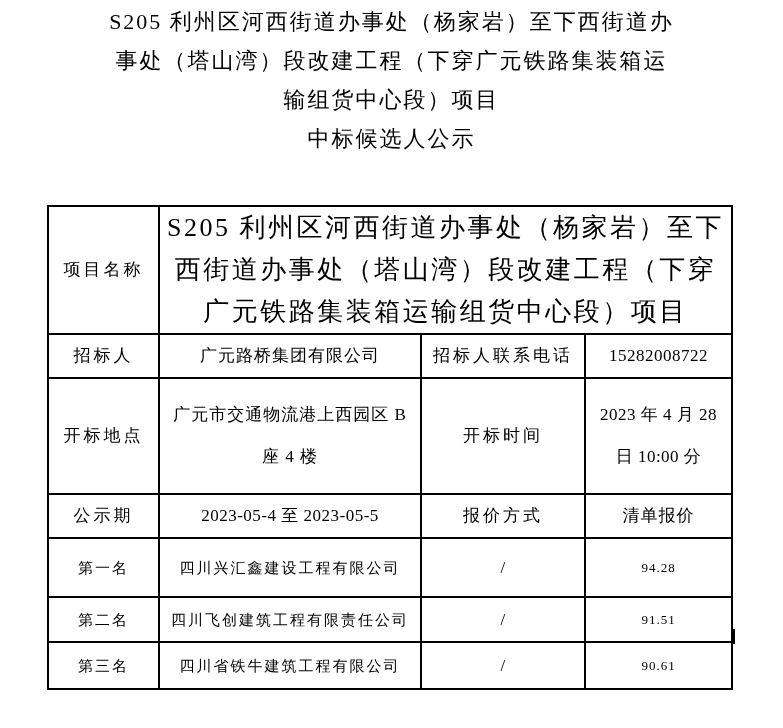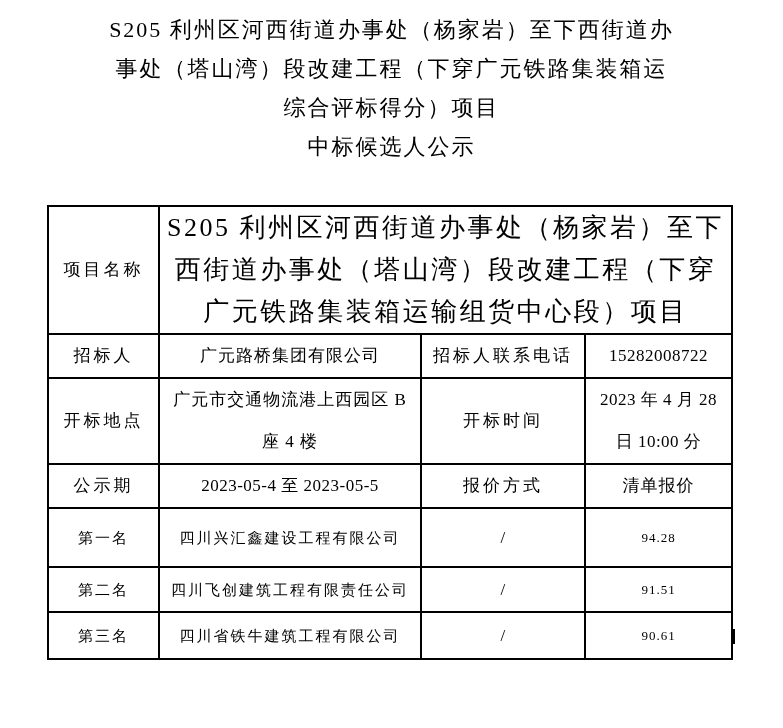--- a/index.html
+++ b/index.html
@@ -6,21 +6,21 @@
   body {
     width: 783px; height: 728px;
     background: #ffffff;
     color: #000000;
     font-family: "Liberation Serif", "DejaVu Serif", serif;
     position: relative;
     overflow: hidden;
   }
   .title-block {
     position: absolute;
-    top: 10px; left: 0;
+    top: 2px; left: 0;
     width: 783px;
     text-align: center;
     font-size: 22px;
     line-height: 39px;
     letter-spacing: 2px;
   }
   table.doc {
     position: absolute;
     left: 47px; top: 205px;
     width: 684px;
@@ -43,35 +43,35 @@
     font-weight: normal;
     letter-spacing: 2.5px;
     text-align: justify;
     line-height: 42px;
     padding: 0 6px;
   }
   .small { font-size: 15px; letter-spacing: 2px; }
   .score { font-size: 13px; letter-spacing: 1px; border-radius: 6px; }
   .inner-narrow  { max-width: 84px;  margin: 0 auto; }
   .inner-place   { max-width: 240px; margin: 0 auto; }
-  .inner-time    { max-width: 122px; margin: 0 auto; }
+  .inner-time    { max-width: 122px; margin: 15px auto; }
   .caret {
     position: absolute;
     left: 732px; top: 629px;
     width: 3px; height: 15px;
     background: #000000;
   }
 </style>
 </head>
 <body>
 
 <div class="title-block">
   <div>S205 利州区河西街道办事处（杨家岩）至下西街道办</div>
   <div>事处（塔山湾）段改建工程（下穿广元铁路集装箱运</div>
-  <div>综合评标得分）项目</div>
+  <div>输组货中心段）项目</div>
   <div>中标候选人公示</div>
 </div>
 
 <table class="doc">
   <colgroup>
     <col style="width:111px">
     <col style="width:262px">
     <col style="width:164px">
     <col style="width:147px">
   </colgroup>

